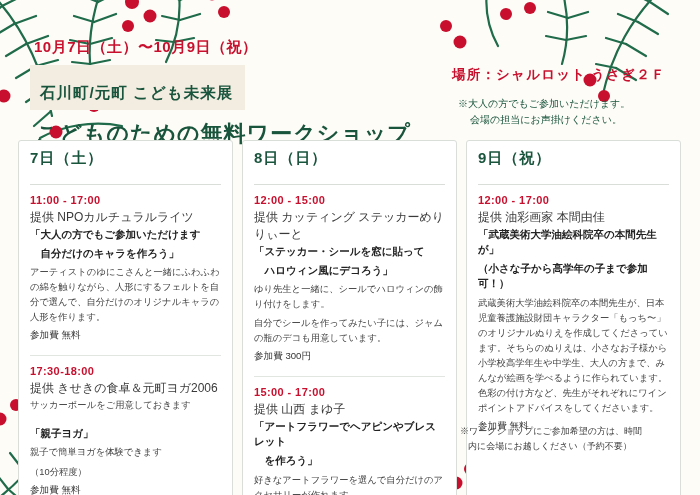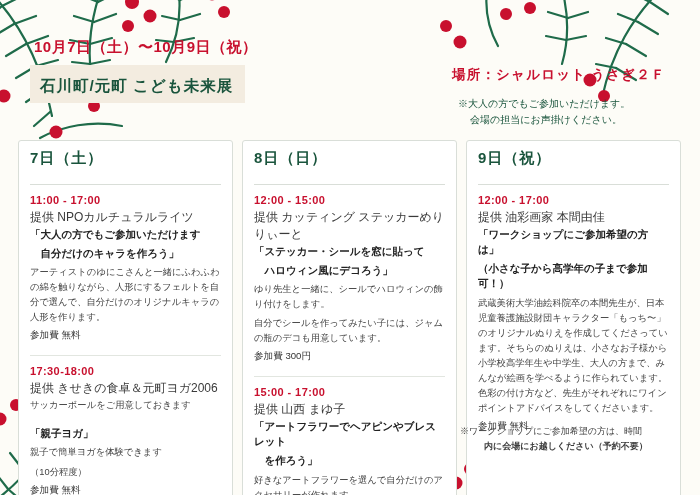--- a/index.html
+++ b/index.html
@@ -45,21 +45,21 @@
     font-weight: bold;
     letter-spacing: 0.5px;
     margin: 0 0 8px 4px;
   }
   .title-band {
     display: inline-block;
     background: #f3ece0;
     color: #19543c;
     font-size: 15.5px;
     font-weight: bold;
-    padding: 11px 12px 6px 10px;
+    padding: 18px 12px 6px 10px;
     letter-spacing: 1px;
   }
   .main-title {
     color: #19543c;
     font-size: 22px;
     font-weight: bold;
     letter-spacing: 1px;
     margin: 9px 0 0 6px;
   }
   .venue-block {
@@ -148,21 +148,21 @@
   }
   .footnote {
     position: absolute;
     top: 424px;
     left: 460px;
     width: 206px;
     font-size: 9px;
     color: #3d3d3d;
     line-height: 1.65;
   }
-  .footnote div:nth-child(2) { margin-left: 24px; font-weight: bold; }
+  .footnote div:nth-child(2) { margin-left: 8px; }
 </style>
 </head>
 <body>
 
 <div class="poster">
 
   <svg class="deco deco-tl" width="260" height="175" viewBox="0 0 260 175">
     <g stroke="#1f6b4a" stroke-width="2.2" fill="none" stroke-linecap="round">
       <path d="M10 8 C 40 40, 60 80, 70 130"></path>
       <path d="M20 20 L 4 34 M32 38 L 12 50 M44 58 L 24 70 M54 80 L 34 92 M62 104 L 44 116 M68 126 L 52 140"></path>
@@ -268,20 +268,21 @@
       <circle cx="114" cy="56" r="6.5"></circle>
         <circle cx="30" cy="56" r="6.5"></circle>
       <circle cx="16" cy="72" r="6"></circle>
         <circle cx="188" cy="30" r="6"></circle>
     </g>
   </svg>
 
   <div class="header">
     <div class="date-line">10月7日（土）〜10月9日（祝）</div>
     <div class="title-band">石川町/元町  こども未来展</div>
+    <div class="main-title">こどものための無料ワークショップ</div>
 
     <div class="venue-block">
       <div class="venue">場所：シャルロット.うさぎ２Ｆ</div>
       <div class="venue-note">
         <div>※大人の方でもご参加いただけます。</div>
         <div>会場の担当にお声掛けください。</div>
       </div>
     </div>
   </div>
 
@@ -339,21 +340,21 @@
         <div class="ev-fee">参加費 無料</div>
       </div>
     </div>
 
     <div class="col">
       <div class="col-head">9日（祝）</div>
 
       <div class="ev">
         <div class="ev-time">12:00 - 17:00</div>
         <div class="ev-provider">提供 油彩画家 本間由佳</div>
-        <div class="ev-name">「ワークショップにご参加希望の方は」</div>
+        <div class="ev-name">「武蔵美術大学油絵科院卒の本間先生が」</div>
         <div class="ev-name">（小さな子から高学年の子まで参加可！）</div>
         <div class="ev-desc">武蔵美術大学油絵科院卒の本間先生が、日本児童養護施設財団キャラクター「もっち〜」のオリジナルぬりえを作成してくださっています。そちらのぬりえは、小さなお子様から小学校高学年生や中学生、大人の方まで、みんなが絵画を学べるように作られています。色彩の付け方など、先生がそれぞれにワインポイントアドバイスをしてくださいます。</div>
         <div class="ev-fee">参加費 無料</div>
       </div>
     </div>
   </div>
 
   <div class="footnote">
     <div>※ワークショップにご参加希望の方は、時間</div>
     <div>内に会場にお越しください（予約不要）</div>

